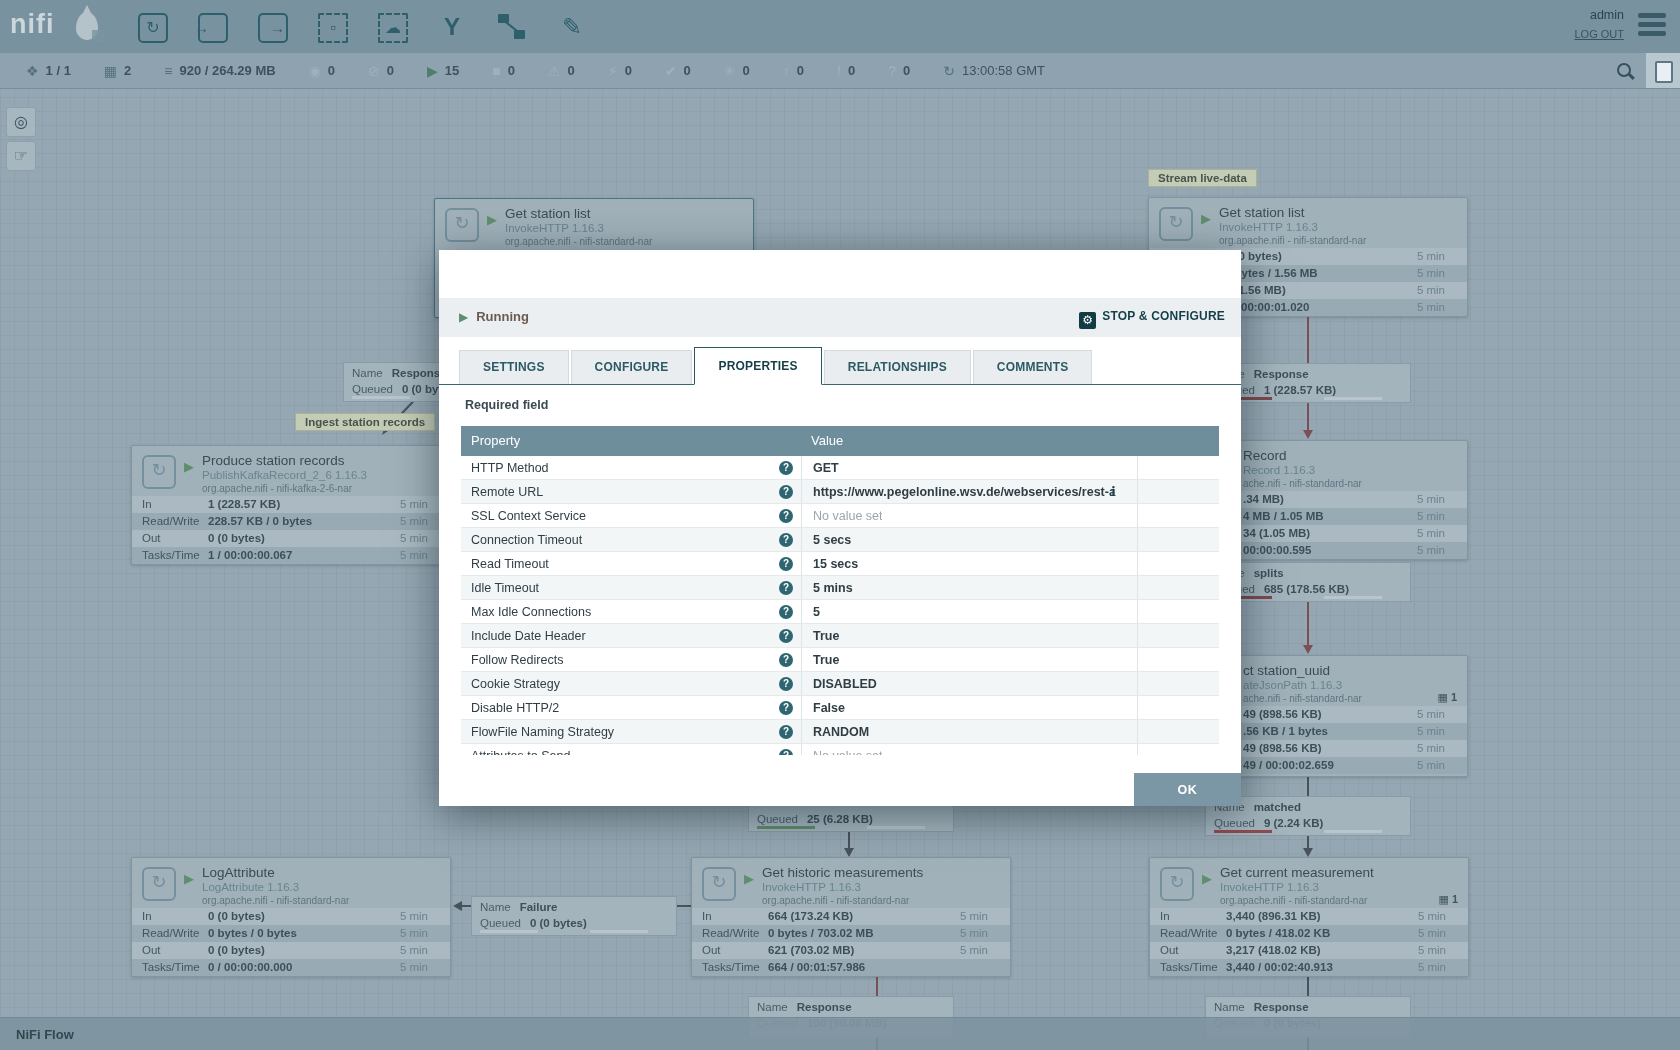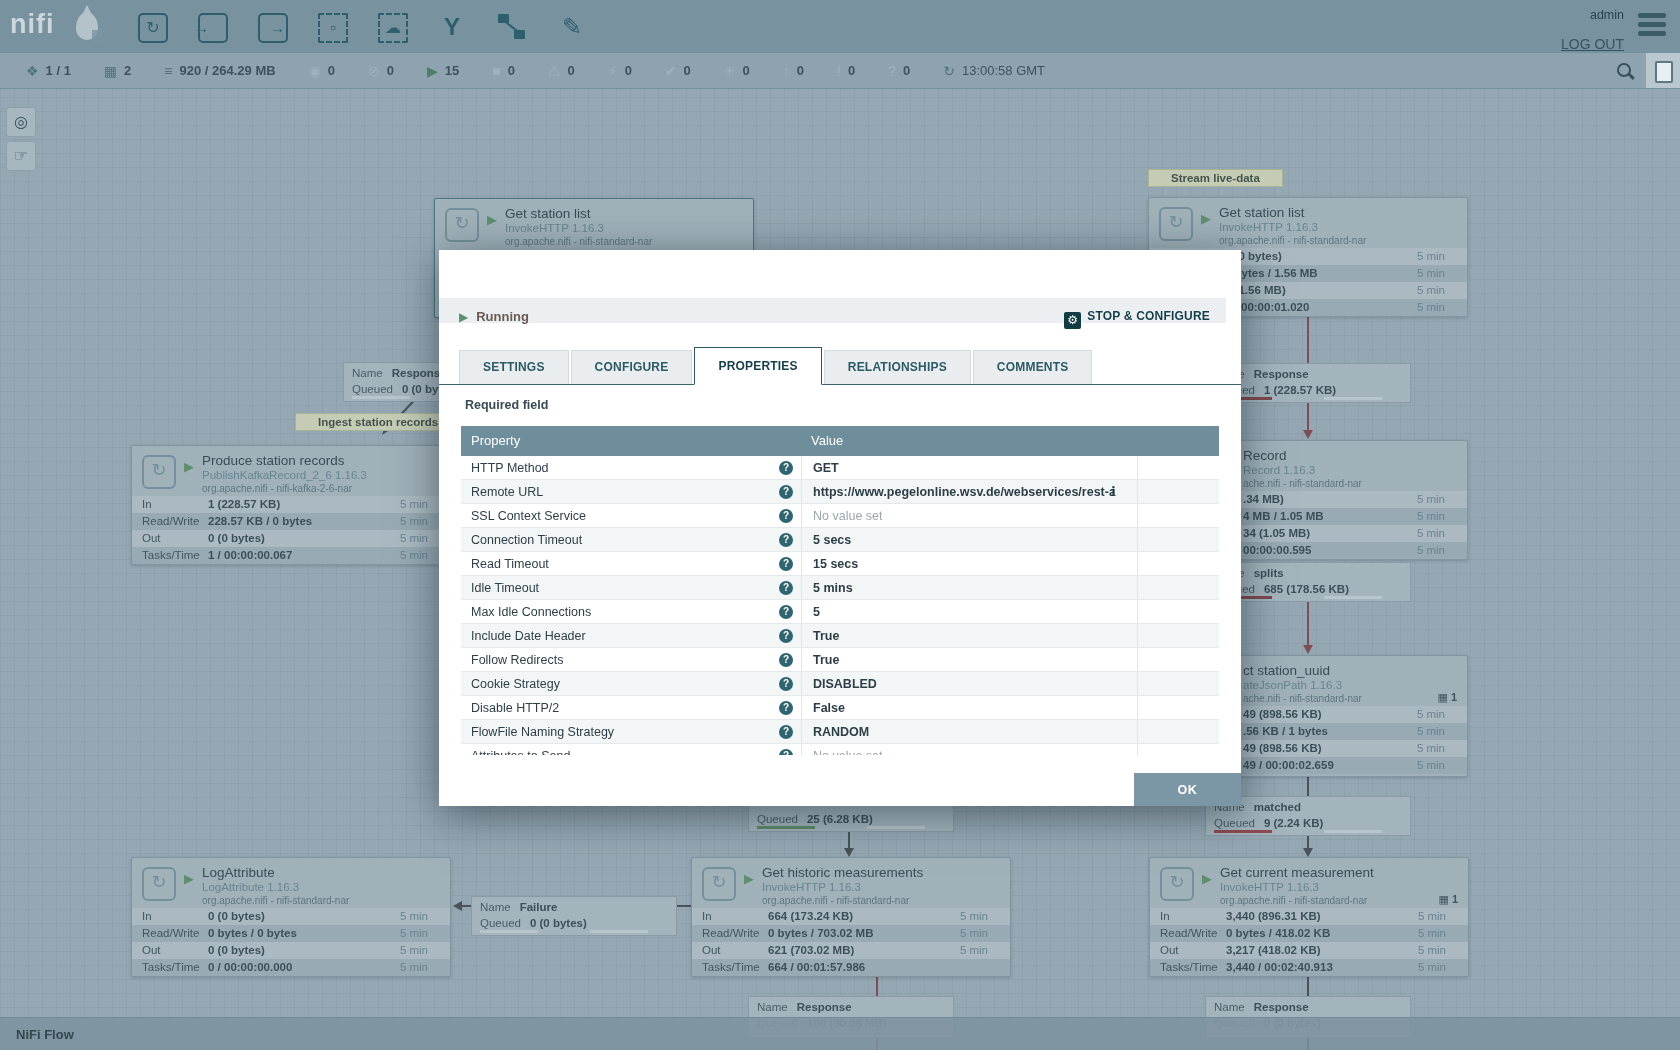--- a/index.html
+++ b/index.html
@@ -19,21 +19,21 @@
   .dropdots{position:absolute;left:92px;top:30px;width:12px;height:12px;
     background:linear-gradient(#7b95a2,#7b95a2);background-size:4px 4px;background-repeat:repeat;opacity:.8}
   .tbi{position:absolute;top:6px;width:44px;height:42px;color:#2e5f6d;text-align:center;z-index:7}
   .tbi .bx{position:absolute;left:8px;top:7px;width:26px;height:26px;border:2px solid #2e5f6d;border-radius:5px;font-size:16px;line-height:25px;color:#2e5f6d}
   .tbi .bx.dash{border-style:dashed;border-radius:2px}
   .tbi .ar{position:absolute;font-size:15px;font-weight:bold;top:13px}
   .sq1{position:absolute;width:11px;height:9px;background:#2e5f6d;border-radius:1px}
   .ln1{position:absolute;width:22px;height:2px;background:#2e5f6d;transform:rotate(38deg)}
   .glyph{font-size:24px;font-weight:bold;line-height:42px}
   .admin{position:absolute;right:56px;top:8px;text-align:right;font-size:12.5px;color:#2d434d;z-index:7}
-  .logout{font-size:14px;text-decoration:underline;color:#37535f;margin-top:14px;cursor:pointer}
+  .logout{font-size:11px;text-decoration:underline;color:#37535f;margin-top:6px;cursor:pointer}
   .burger{position:absolute;right:14px;top:13px;width:28px;z-index:7}
   .burger div{height:5px;background:#3c5b68;border-radius:2px;margin-bottom:4px}
   
   .statusbar{position:absolute;left:0;top:53px;right:0;height:35px;background:#8ea3af;border-bottom:1px solid #74909f;z-index:6;display:flex;align-items:center;font-size:13px;color:#3d525c}
   .sit{display:flex;align-items:center;margin-right:33px;flex:none}
   .sit:first-child{margin-left:26px}
   .sic{margin-right:7px;font-size:14px;color:#9fb2bc}
   .sic.dk{color:#54707d}
   .sic.grn{color:#4e7d68}
   .scount{font-weight:bold;color:#3d525c}
@@ -64,33 +64,33 @@
   .occ .ptitle,.occ .ptype,.occ .pbundle{left:94px}
   .occ .pv{left:94px}
   .queue{position:absolute;width:204px;height:38px;background:#a3b4bd;border:1px solid #8a9ba7;z-index:1;font-size:11.5px;color:#3f525c;overflow:hidden}
   .qrow{position:absolute;left:8px;right:4px;height:16px;line-height:16px;white-space:nowrap}
   .qr1{top:2px}.qr2{top:18px}
   .qlab{margin-right:9px;color:#4a5d66}
   .qname,.qval{font-weight:bold;color:#3d5059}
   .qbar{position:absolute;height:3px;width:58px;bottom:2px}
   .qb1{left:8px}.qb2{left:118px}
   .qfade{opacity:.45}
-  .flowlabel{position:absolute;background:#c5ccb5;border:1px solid #a9b295;font-size:11.5px;font-weight:bold;color:#46544d;padding:2px 22px;z-index:1;white-space:nowrap}
+  .flowlabel{position:absolute;background:#c5ccb5;border:1px solid #a9b295;font-size:11.5px;font-weight:bold;color:#46544d;padding:2px 9px;z-index:1;white-space:nowrap}
   .conn{position:absolute;background:#7b4f55;z-index:0}
   .conn.dark{background:#47525a}
   .adown{position:absolute;width:0;height:0;border-left:5px solid transparent;border-right:5px solid transparent;border-top:9px solid #7b4f55;z-index:0}
   .adown.dark{border-top-color:#47525a}
   .aleft{position:absolute;width:0;height:0;border-top:5px solid transparent;border-bottom:5px solid transparent;border-right:9px solid #47525a;z-index:0}
   .diag{position:absolute;z-index:0}
   
   .footer{position:absolute;left:0;top:1017px;right:0;height:33px;background:rgba(125,146,159,.85);border-top:1px solid #6f8c9b;z-index:5;font-size:13px;font-weight:bold;color:#33474f;line-height:33px;padding-left:16px}
   
   .modal{position:absolute;left:439px;top:250px;width:802px;height:556px;background:#fff;z-index:10;box-shadow:0 8px 40px rgba(10,25,35,.5)}
   .mhead{position:absolute;left:0;top:0;right:0;height:48px;background:#6d8c9a;color:#fff;font-family:"DejaVu Serif","Liberation Serif",serif;font-weight:bold;font-size:20px;line-height:48px;padding-left:20px;letter-spacing:.3px}
-  .mstatus{position:absolute;left:0;top:48px;right:15px;height:25px;background:#eceff1}
+  .mstatus{position:absolute;left:0;top:48px;right:0;height:39px;background:#eceff1}
   .mrun{position:absolute;left:20px;top:11px;font-size:13px;font-weight:bold;color:#6b5a52}
   .mrun .ric{color:#5d8f6e;margin-right:8px;font-size:12px}
   .mact{position:absolute;right:16px;top:11px;font-size:12px;font-weight:bold;color:#143f48;letter-spacing:.2px;cursor:pointer}
   .gearbox{display:inline-block;width:17px;height:17px;background:#123c44;color:#fff;border-radius:2px;text-align:center;line-height:17px;font-size:12px;vertical-align:-4px;margin-right:6px}
   .mtabs{position:absolute;left:0;top:98px;right:0;height:37px;padding-left:20px;border-bottom:1px solid #3d656f;display:flex;align-items:flex-end;box-sizing:border-box}
   .tab{height:33px;line-height:33px;padding:0 23px;background:#e9edef;border:1px solid #d4dbdf;border-bottom:none;margin-right:2px;font-size:12px;font-weight:bold;color:#2c5a64;cursor:pointer;letter-spacing:.2px}
   .tab.active{height:36px;line-height:36px;background:#fff;border:1px solid #2d5863;border-bottom:1px solid #fff;margin-bottom:-1px;color:#163f49}
   .mreq{position:absolute;left:26px;top:148px;font-size:12.5px;font-weight:bold;color:#3a4a52}
   .mtable{position:absolute;left:22px;top:176px;width:758px;height:329px;overflow:hidden}
   .thead{height:30px;background:#6f8e9c;color:#fff;font-size:13px;font-weight:normal;line-height:30px;position:relative}

